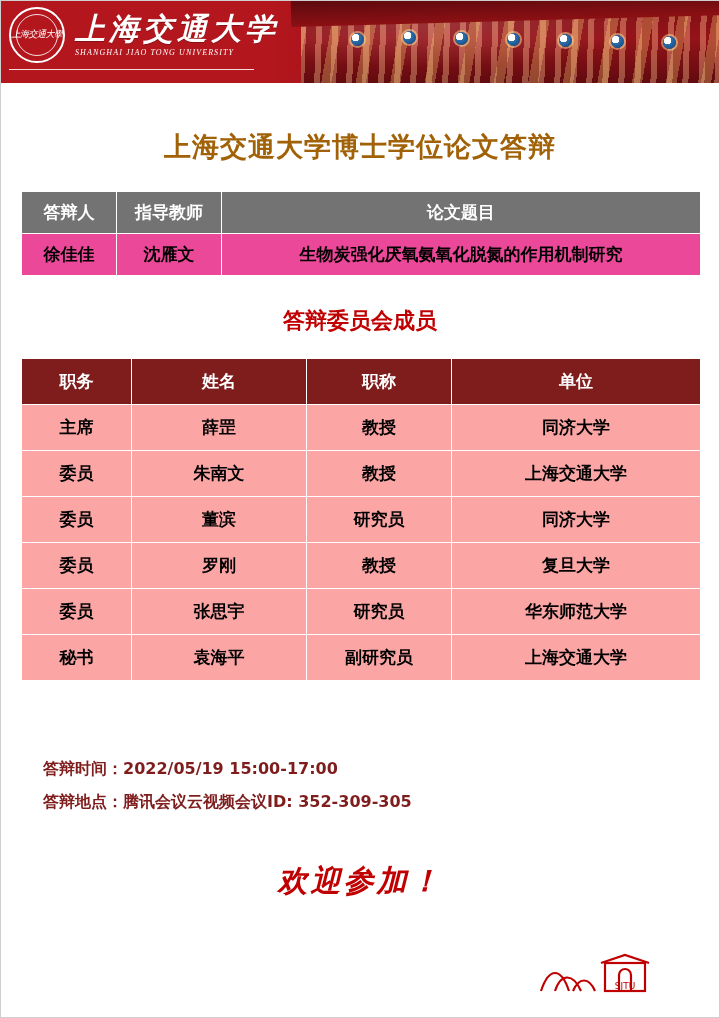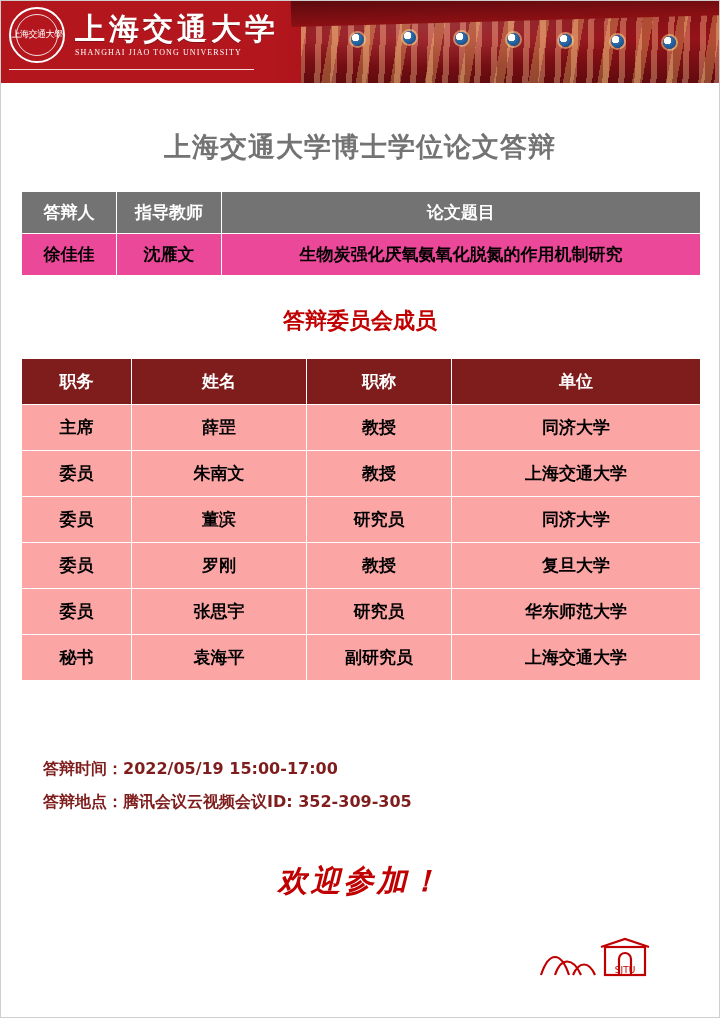--- a/index.html
+++ b/index.html
@@ -18,20 +18,21 @@
     background: #fff;
     overflow: hidden;
   }
 
   
   .banner {
     position: relative;
     width: 100%; height: 82px;
     background: linear-gradient(90deg,#b3161d 0%, #b3161d 38%, #9e1117 52%, #7e0d12 68%, #6d0b10 100%);
     overflow: hidden;
+    font-style: italic;
   }
   .banner-photo {
     position:absolute; left:300px; top:0; right:0; bottom:0;
     background:
       radial-gradient(ellipse at 30% 20%, rgba(255,255,255,0.16), transparent 55%),
       repeating-linear-gradient(92deg, rgba(255,235,170,0.30) 0 6px, rgba(0,0,0,0.12) 6px 16px),
       linear-gradient(180deg,#8e1016 0%, #a8161c 45%, #6e0c11 100%);
   }
   .banner-beams {
     position:absolute; left:300px; top:0; right:0; height:82px;
@@ -83,21 +84,21 @@
   }
   .logo-divider {
     position:absolute; left:8px; top:68px; width:245px; height:1px; background:rgba(255,255,255,.85);
   }
 
   
   .content { padding: 0 20px; }
 
   .main-title {
     text-align:center;
-    color:#737373;
+    color:#a16207;
     font-family:"DejaVu Sans","Liberation Sans",sans-serif;
     font-weight:700;
     font-size:27px;
     letter-spacing:1px;
     margin-top:46px;
     margin-bottom:26px;
   }
 
   table { border-collapse: collapse; width: 680px; margin: 0 auto; table-layout: fixed; }
   .t1 th, .t1 td, .t2 th, .t2 td {
@@ -131,21 +132,21 @@
   .welcome {
     text-align:center; margin-top:48px;
     color:#c00000;
     font-family:"DejaVu Serif","Liberation Serif",serif;
     font-size:30px; font-weight:700;
     font-style: italic;
     letter-spacing:3px;
   }
 
   .footer-logo {
-    position:absolute; right:60px; bottom:38px; width:120px; height:62px;
+    position:absolute; right:60px; bottom:22px; width:120px; height:62px;
   }
   .footer-logo svg { display:block; }
 </style>
 </head>
 <body>
 
 <div class="page">
 
   <div class="banner">
     <div class="banner-photo"></div>

